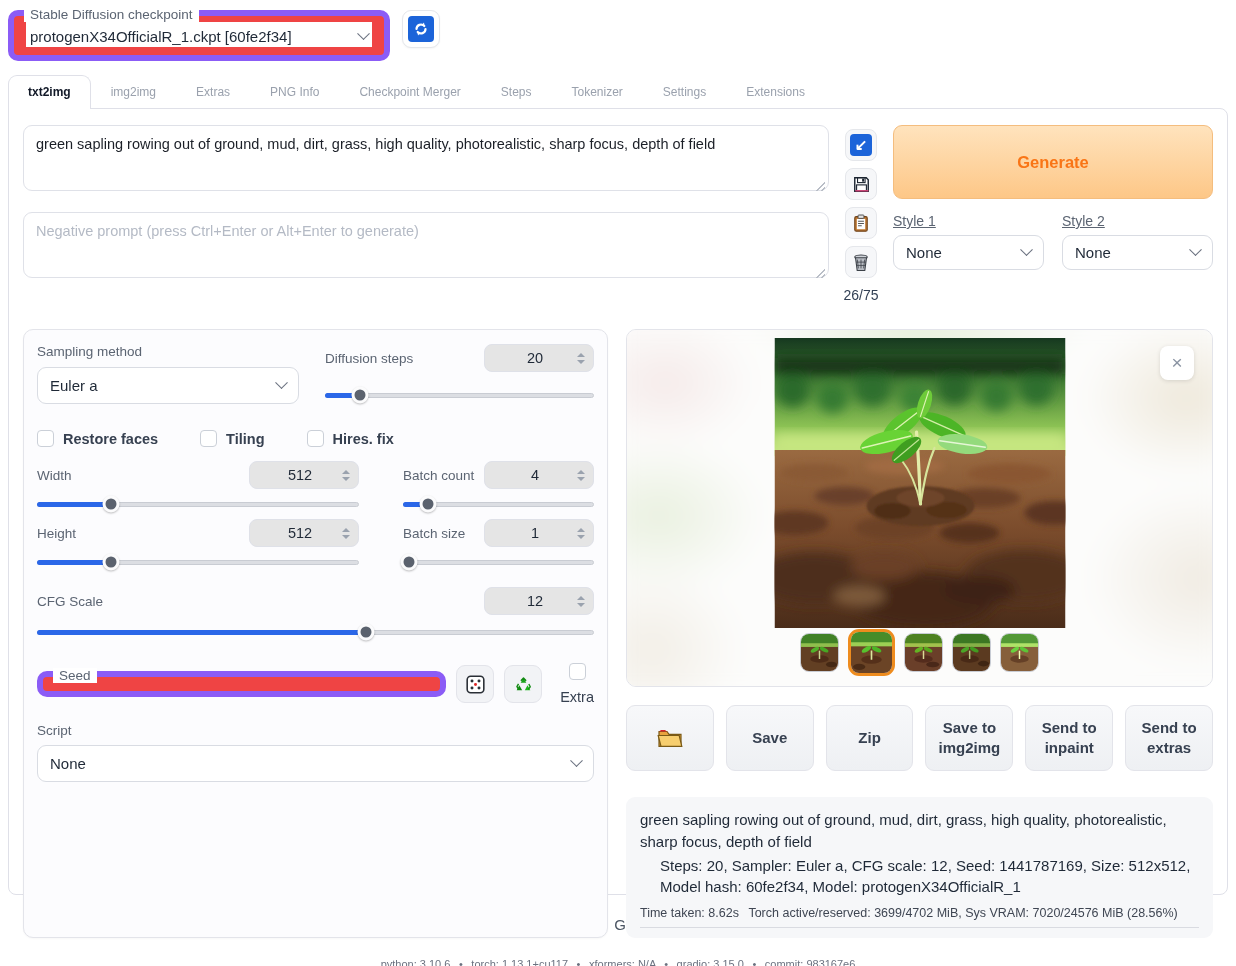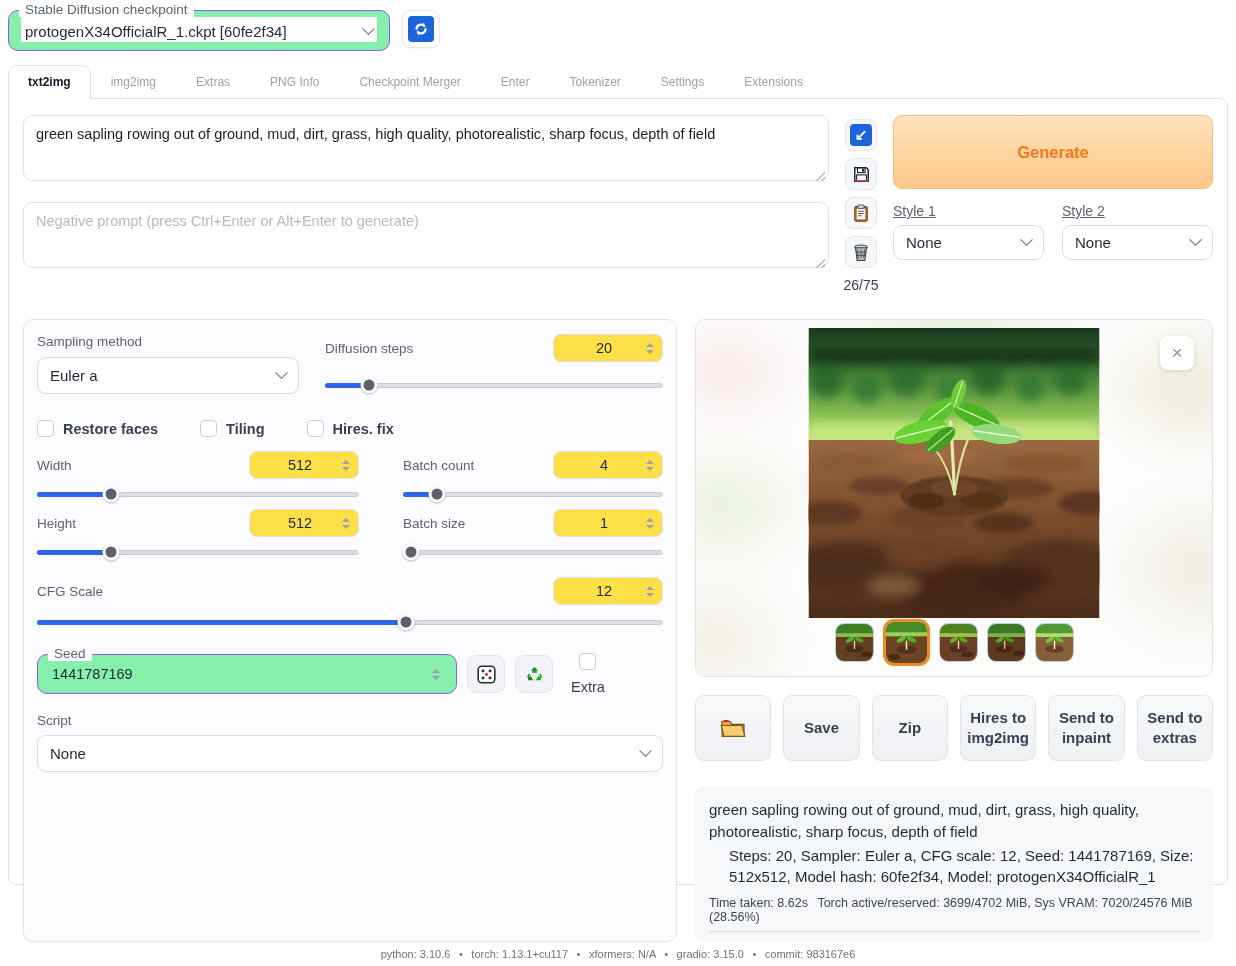--- a/index.html
+++ b/index.html
@@ -1,21 +1,21 @@
 <!DOCTYPE html>
 <html><head>
 <meta charset="utf-8">
 <style>
   * { box-sizing: border-box; margin: 0; padding: 0; }
   html,body { width:1236px; height:966px; background:#fff; font-family:"Liberation Sans", sans-serif; color:#374151; overflow:hidden; }
   .app { padding:8px 8px 0 8px; }
 
   
   .topbar { display:flex; gap:12px; align-items:flex-start; margin:2px 0 14px 0; }
-  .fieldset { border:1px solid #8b5cf6; border-radius:10px; padding:6px 12px 8px 12px; position:relative; background:#86efac; }
+  .fieldset { border:6px solid #8b5cf6; border-radius:10px; padding:6px 12px 8px 12px; position:relative; background:#ef4444; }
   .fieldset .legend { position:absolute; top:-9px; left:10px; background:#fff; padding:0 6px; font-size:13.5px; color:#5b6472; white-space:nowrap; }
   .ckpt-box { width:382px; }
   .select { display:flex; align-items:center; justify-content:space-between; background:#fff; cursor:pointer; }
   .select .val { font-size:15px; color:#1f2937; }
   .chev { width:9px; height:9px; border-right:1.8px solid #6b7280; border-bottom:1.8px solid #6b7280; transform:rotate(45deg) translate(-2px,-2px); flex:none; margin-left:10px; }
   .ckpt-box .select { padding:6px 4px 2px 4px; }
   .iconbtn { width:38px; height:38px; border:1px solid #e5e7eb; border-radius:9px; background:#fff; display:flex; align-items:center; justify-content:center; cursor:pointer; box-shadow:0 1px 2px rgba(0,0,0,.04); }
   .refresh-chip { width:26px; height:26px; background:#1c64d9; border-radius:4px; display:flex; align-items:center; justify-content:center; }
 
   
@@ -40,26 +40,26 @@
   .gencol { width:320px; }
   .generate { width:100%; height:74px; border:1px solid #f4bd7e; border-radius:9px; background:linear-gradient(180deg,#ffe3bd 0%,#fdc787 100%); color:#f97516; font-size:16.5px; font-weight:700; cursor:pointer; font-family:"Liberation Sans",sans-serif; }
   .styles { display:flex; gap:18px; margin-top:14px; }
   .style-group { flex:1; }
   .style-group .lab { font-size:14px; color:#5b6472; margin-bottom:6px;text-decoration:underline; }
   .style-group .select { border:1px solid #d9dce3; border-radius:9px; padding:8px 12px; }
 
   .mainrow { display:flex; gap:18px; margin-top:26px; }
 
   
-  .settings { width:654px; border:1px solid #e3e4ea; border-radius:10px; background:#fcfcfe; padding:14px 13px 16px 13px; box-shadow:0 1px 2px rgba(0,0,0,.03); }
+  .settings { width:585px; border:1px solid #e3e4ea; border-radius:10px; background:#fcfcfe; padding:14px 13px 16px 13px; box-shadow:0 1px 2px rgba(0,0,0,.03); }
   .lab { font-size:13.5px; color:#5b6472; }
   .row-sampling { display:grid; grid-template-columns:262px 1fr; column-gap:26px; }
   .samp-select { border:1px solid #d9dce3; border-radius:9px; padding:9px 12px; margin-top:8px; }
   .steps-head { display:flex; align-items:center; justify-content:space-between; }
-  .num { width:110px; border:1px solid #dfe1e8; border-radius:8px; background:#fde047; display:flex; align-items:center; padding:4px 6px 4px 10px; height:28px; cursor:text; }
+  .num { width:110px; border:1px solid #dfe1e8; border-radius:8px; background:#e5e5e5; display:flex; align-items:center; padding:4px 6px 4px 10px; height:28px; cursor:text; }
   .num .v { flex:1; text-align:center; font-size:14.5px; color:#1f2937; }
   .spin { display:flex; flex-direction:column; gap:3px; align-items:center; width:12px; cursor:pointer; }
   .spin i { display:block; width:0; height:0; border-left:4px solid transparent; border-right:4px solid transparent; }
   .spin .up { border-bottom:4.5px solid #9aa2ae; }
   .spin .dn { border-top:4.5px solid #9aa2ae; }
   .slider { position:relative; height:18px; cursor:pointer; }
   .slider .track { position:absolute; top:7px; left:0; right:0; height:5px; border-radius:4px; background:#dcdee3; border:1px solid #c9ccd3; }
   .slider .fill { position:absolute; top:7px; left:0; width:var(--p); height:5px; border-radius:4px; background:#2b67e8; }
   .slider .knob { position:absolute; top:9px; left:var(--p); width:17px; height:17px; border-radius:50%; background:#5b626e; border:3px solid #fbfbfc; box-shadow:0 1px 2px rgba(0,0,0,.25); transform:translate(-50%,-50%); }
   .steps-slider { margin-top:14px; }
@@ -141,21 +141,21 @@
       </span>
     </div>
   </div>
 
   <div class="tabs">
     <div class="tab active">txt2img</div>
     <div class="tab">img2img</div>
     <div class="tab">Extras</div>
     <div class="tab">PNG Info</div>
     <div class="tab">Checkpoint Merger</div>
-    <div class="tab">Enter</div>
+    <div class="tab">Steps</div>
     <div class="tab">Tokenizer</div>
     <div class="tab">Settings</div>
     <div class="tab">Extensions</div>
   </div>
 
   <div class="content">
 
     <div class="toprow">
       <div class="prompts">
         <div class="ta-wrap">
@@ -350,27 +350,20 @@
           <div class="slider" style="--p:59%">
             <div class="track"></div>
               <div class="fill"></div>
               <div class="knob"></div>
           </div>
         </div>
 
         <div class="seed-row">
           <div class="fieldset seed-box">
             <span class="legend">Seed</span>
-            <div class="inner">
-              <span class="v">1441787169</span>
-              <span class="spin">
-                  <i class="up"></i>
-                  <i class="dn"></i>
-                </span>
-            </div>
           </div>
           <div class="sq">
             <svg width="21" height="21" viewBox="0 0 24 24">
                 <rect x="2.5" y="2.5" width="19" height="19" rx="4" fill="#fff" stroke="#2a2f36" stroke-width="1.8"></rect>
                 <circle cx="8" cy="8" r="1.7" fill="#2a2f36"></circle>
                 <circle cx="16" cy="8" r="1.7" fill="#2a2f36"></circle>
                 <circle cx="12" cy="12" r="1.7" fill="#d22"></circle>
                 <circle cx="8" cy="16" r="1.7" fill="#2a2f36"></circle>
                 <circle cx="16" cy="16" r="1.7" fill="#2a2f36"></circle>
               </svg>
@@ -562,21 +555,21 @@
         <div class="actions">
           <button class="act">
             <svg width="26" height="21" viewBox="0 0 26 21">
                 <path d="M2 3.5h8l2 2.8h12v12H2z" fill="#e8a33d" stroke="#7a5a16" stroke-width="1.2"></path>
                 <path d="M1.2 7.5h21l2.6 10.8H4z" fill="#f7ce6e" stroke="#7a5a16" stroke-width="1.2"></path>
                 <path d="M2 3.5l2-1.6h4l2 1.6z" fill="#d8262c"></path>
               </svg>
           </button>
           <button class="act">Save</button>
           <button class="act">Zip</button>
-          <button class="act">Hires to img2img</button>
+          <button class="act">Save to img2img</button>
           <button class="act">Send to inpaint</button>
           <button class="act">Send to extras</button>
         </div>
 
         <div class="infobox">
           <div class="info-prompt">green sapling rowing out of ground, mud, dirt, grass, high quality, photorealistic, sharp focus, depth of field</div>
           <div class="info-params">Steps: 20, Sampler: Euler a, CFG scale: 12, Seed: 1441787169, Size: 512x512, Model hash: 60fe2f34, Model: protogenX34OfficialR_1</div>
           <div class="info-perf">Time taken: 8.62s  Torch active/reserved: 3699/4702 MiB, Sys VRAM: 7020/24576 MiB (28.56%)</div>
           <div class="info-rule"></div>
         </div>

